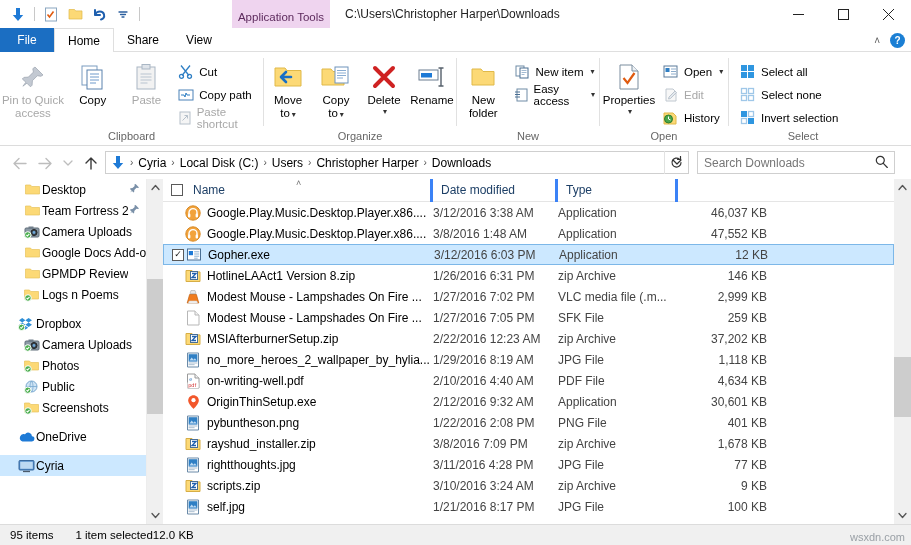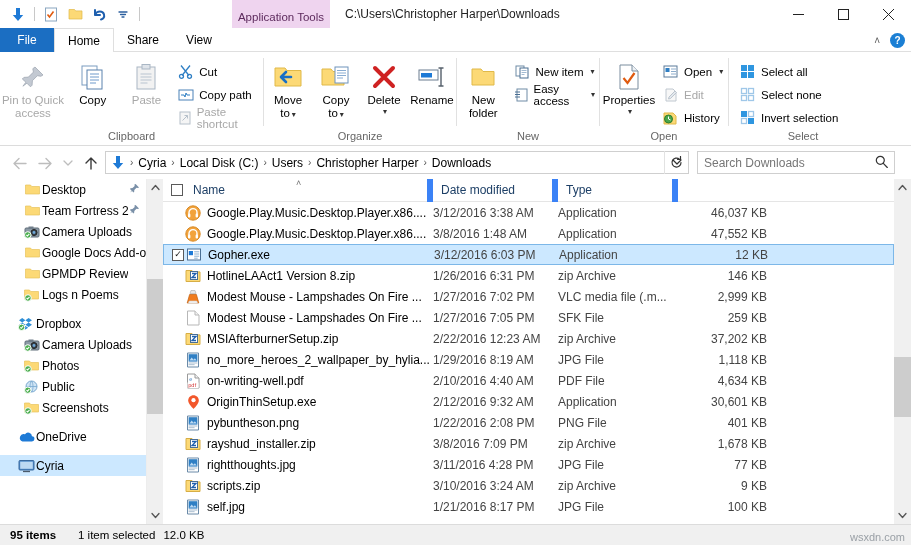--- a/index.html
+++ b/index.html
@@ -119,21 +119,21 @@
   .navitem .nl { overflow: hidden; text-overflow: clip; }
   .pin { margin-left: auto; margin-right: 6px; color: #7a90a8; font-size: 10px; }
   .navspacer { height: 8px; }
 
   .navscroll { width: 17px; height: 345px; background: #f0f0f0; position: relative; border-left: 1px solid #ededed; }
   .sb-arrow { height: 17px; display: flex; align-items: center; justify-content: center; font-size: 8px; color: #606060; }
   .sb-thumb { position: absolute; left: 0; width: 17px; background: #cdcdcd; }
 
   .filepane { flex: 1; height: 345px; background: #fff; position: relative; }
   .colhdr { height: 23px; display: flex; align-items: center; border-bottom: 1px solid #e5e5e5; position: relative; font-size: 12px; color: #1d3f66; }
-  .colhdr .ch { height: 23px; display: flex; align-items: center; border-right: 6px solid #3b82f6; padding-left: 8px; }
+  .colhdr .ch { height: 23px; display: flex; align-items: center; border-right: 3px solid #3b82f6; padding-left: 8px; }
   .ch-check { width: 22px; padding-left: 8px !important; border-right: none !important; }
   .hdr-cb { width: 12px; height: 12px; border: 1px solid #5a5a5a; background: #fff; }
   .sortmark { position: absolute; left: 133px; top: -1px; font-size: 9px; color: #777; }
 
   .rows { position: relative; }
   .row { height: 21px; display: flex; align-items: center; font-size: 12px; color: #000; }
   .row.sel { background: #cce8ff; border: 1px solid #7cb7e8; height: 21px; }
   .c-check { width: 22px; padding-left: 8px; display: flex; align-items: center; }
   .rowcb { width: 12px; height: 12px; border: 1px solid #5a5a5a; background: #fff; display: flex; align-items: center; justify-content: center; font-size: 9px; color: #1a1a1a; line-height: 1; }
   .c-name { width: 248px; display: flex; align-items: center; gap: 6px; overflow: hidden; white-space: nowrap; }
@@ -144,23 +144,23 @@
   .nm { overflow: hidden; text-overflow: ellipsis; white-space: nowrap; }
 
   .filescroll { width: 17px; height: 345px; background: #f0f0f0; position: relative; }
 
   
   .statusbar {
     position: absolute; bottom: 0; left: 0; width: 911px; height: 21px;
     background: #f0f0f0; border-top: 1px solid #dcdcdc;
     display: flex; align-items: center; font-size: 11.5px; color: #000;
   }
-  .st-items { padding-left: 10px; font-weight: bold; }
+  .st-items { padding-left: 10px; }
   .st-sel { padding-left: 22px; }
-  .st-size { padding-left: 8px; }
+  .st-size { }
   .watermark { position: absolute; right: 6px; bottom: 2px; font-size: 11px; color: #9aa0a6; }
 </style>
 </head>
 <body>
 
 <div id="app">
 
   <div class="titlebar">
     <div class="qat">
       <span class="qat-ico">

